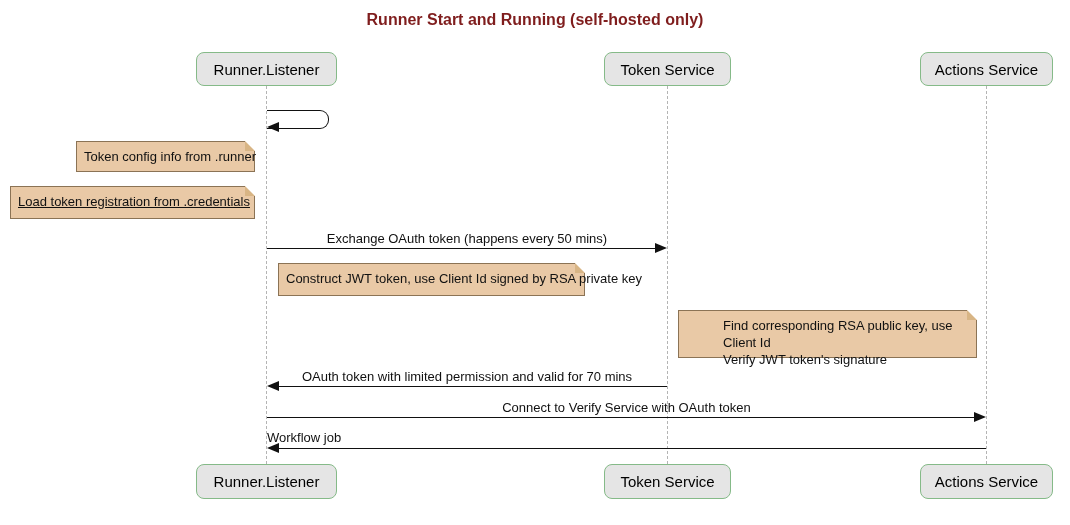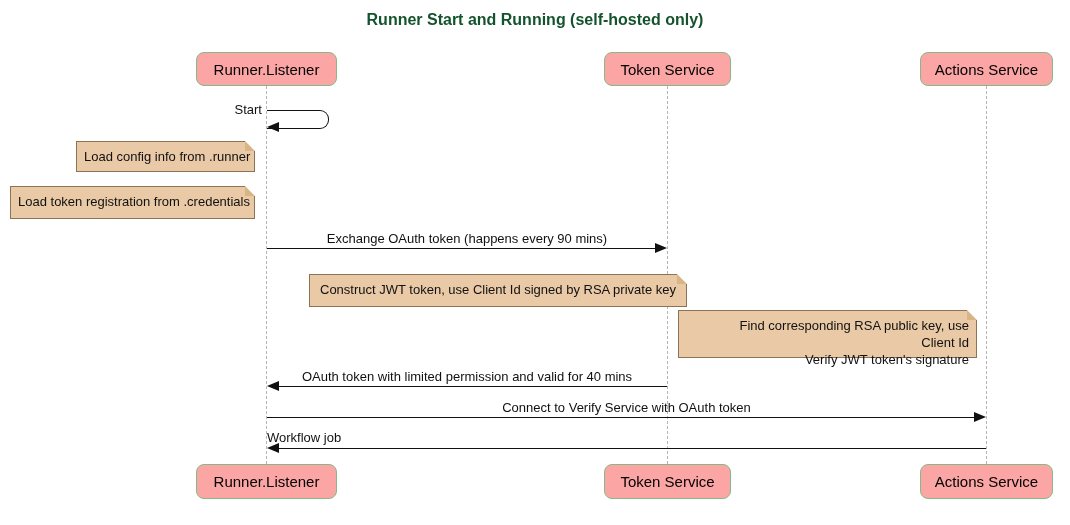--- a/index.html
+++ b/index.html
@@ -6,26 +6,26 @@
   #canvas{
     position:relative;
     width:1070px;height:525px;
     background:#ffffff;
     font-family:"Liberation Sans", sans-serif;
     color:#111;
     overflow:hidden;
   }
   .title{
     position:absolute;left:0;top:11px;width:1070px;
-    text-align:center;font-size:16px;font-weight:bold;color:#14532d;
+    text-align:center;font-size:16px;font-weight:bold;color:#7f1d1d;
   }
   
   .p-box{
     position:absolute;
-    background:#fca5a5;
+    background:#e5e5e5;
     border:1px solid #85ba88;
     border-radius:8px;
     display:flex;align-items:center;justify-content:center;
     font-size:15px;color:#000;
     box-sizing:border-box;
   }
   .pb-runner-top  {left:196px;top:52px;width:141px;height:34px;}
   .pb-token-top   {left:604px;top:52px;width:127px;height:34px;}
   .pb-actions-top {left:920px;top:52px;width:133px;height:34px;}
   .pb-runner-bot  {left:196px;top:464px;width:141px;height:35px;}
@@ -80,56 +80,55 @@
   }
   .note::before{ 
     content:"";
     position:absolute;top:-1px;right:-1px;
     border-style:solid;
     border-width:0 10px 10px 0;
     border-color:#ffffff #ffffff #d8b585 #d8b585;
   }
   .note-center{text-align:center;white-space:nowrap;}
   .note-1{left:76px; top:141px;width:179px;height:31px;}
-  .note-2{left:10px; top:186px;width:245px;height:33px;}
-  .note-3{left:278px;top:274px;width:378px;height:33px;margin-left:31px;}
-  .note-4{left:678px;top:310px;width:299px;height:48px;text-align:right;padding-left:44px;}
+  .note-2{left:10px; top:186px;width:245px;height:33px;text-decoration:underline;}
+  .note-3{left:278px;top:263px;width:307px;height:33px;}
+  .note-4{left:678px;top:310px;width:299px;height:48px;text-align:left;padding-left:44px;}
 </style>
 </head>
 <body>
 
 <div id="canvas">
 
   <div class="title">Runner Start and Running (self-hosted only)</div>
 
   <div class="lifeline ll-runner"></div>
   <div class="lifeline ll-token"></div>
   <div class="lifeline ll-actions"></div>
 
   <div class="p-box pb-runner-top">Runner.Listener</div>
   <div class="p-box pb-token-top">Token Service</div>
   <div class="p-box pb-actions-top">Actions Service</div>
 
-  <div class="msg-label lbl-start">Start</div>
   <div class="self-loop"></div>
   <div class="arr arr-left arr-start"></div>
 
-  <div class="note note-center note-1">Load config info from .runner</div>
+  <div class="note note-center note-1">Token config info from .runner</div>
   <div class="note note-center note-2">Load token registration from .credentials</div>
 
-  <div class="msg-label lbl-m2">Exchange OAuth token (happens every 90 mins)</div>
+  <div class="msg-label lbl-m2">Exchange OAuth token (happens every 50 mins)</div>
   <div class="msg-line line-m2"></div>
   <div class="arr arr-right arr-m2"></div>
 
   <div class="note note-center note-3">Construct JWT token, use Client Id signed by RSA private key</div>
 
   <div class="note note-4">Find corresponding RSA public key, use Client Id
 Verify JWT token's signature</div>
 
-  <div class="msg-label lbl-m3">OAuth token with limited permission and valid for 40 mins</div>
+  <div class="msg-label lbl-m3">OAuth token with limited permission and valid for 70 mins</div>
   <div class="msg-line line-m3"></div>
   <div class="arr arr-left arr-m3"></div>
 
   <div class="msg-label lbl-m4">Connect to Verify Service with OAuth token</div>
   <div class="msg-line line-m4"></div>
   <div class="arr arr-right arr-m4"></div>
 
   <div class="msg-label lbl-m5">Workflow job</div>
   <div class="msg-line line-m5"></div>
   <div class="arr arr-left arr-m5"></div>

